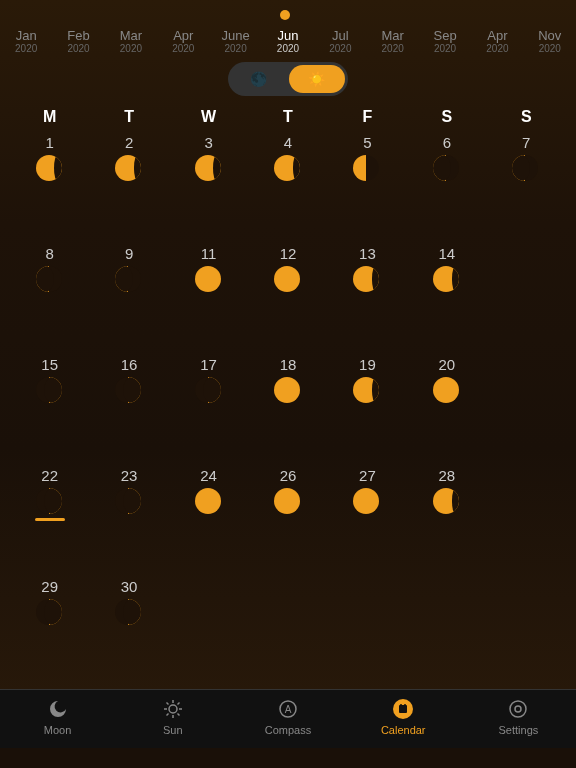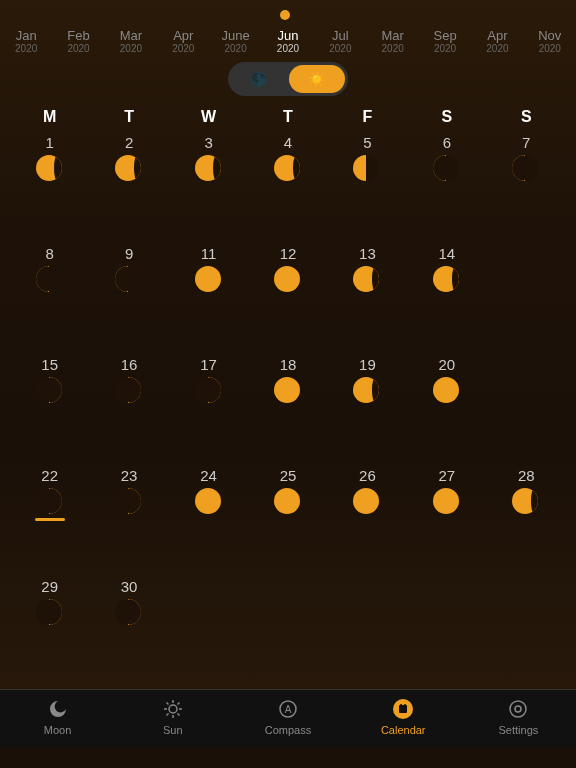--- a/index.html
+++ b/index.html
@@ -474,26 +474,20 @@
           <div class="moon-icon">
             <div class="moon" style="background: rgb(30, 18, 8);">
               <div style="position: absolute; top: 0px; right: 0px; width: 50%; height: 100%; background: rgb(240, 160, 32); border-radius: 0px 50% 50% 0px;">
                 <div style="position: absolute; top: -2px; right: -8px; width: 26px; height: 30px; background: rgb(30, 18, 8); border-radius: 50%;"></div>
               </div>
             </div>
           </div>
         </div>
         <div class="calendar-day">
           <div class="day-number">24</div>
-          <div class="moon-icon">
-            <div class="moon moon-full"></div>
-          </div>
-        </div>
-        <div class="calendar-day">
-          <div class="day-number">25</div>
           <div class="moon-icon">
             <div class="moon moon-full"></div>
           </div>
         </div>
         <div class="calendar-day">
           <div class="day-number">26</div>
           <div class="moon-icon">
             <div class="moon moon-full"></div>
           </div>
         </div>

